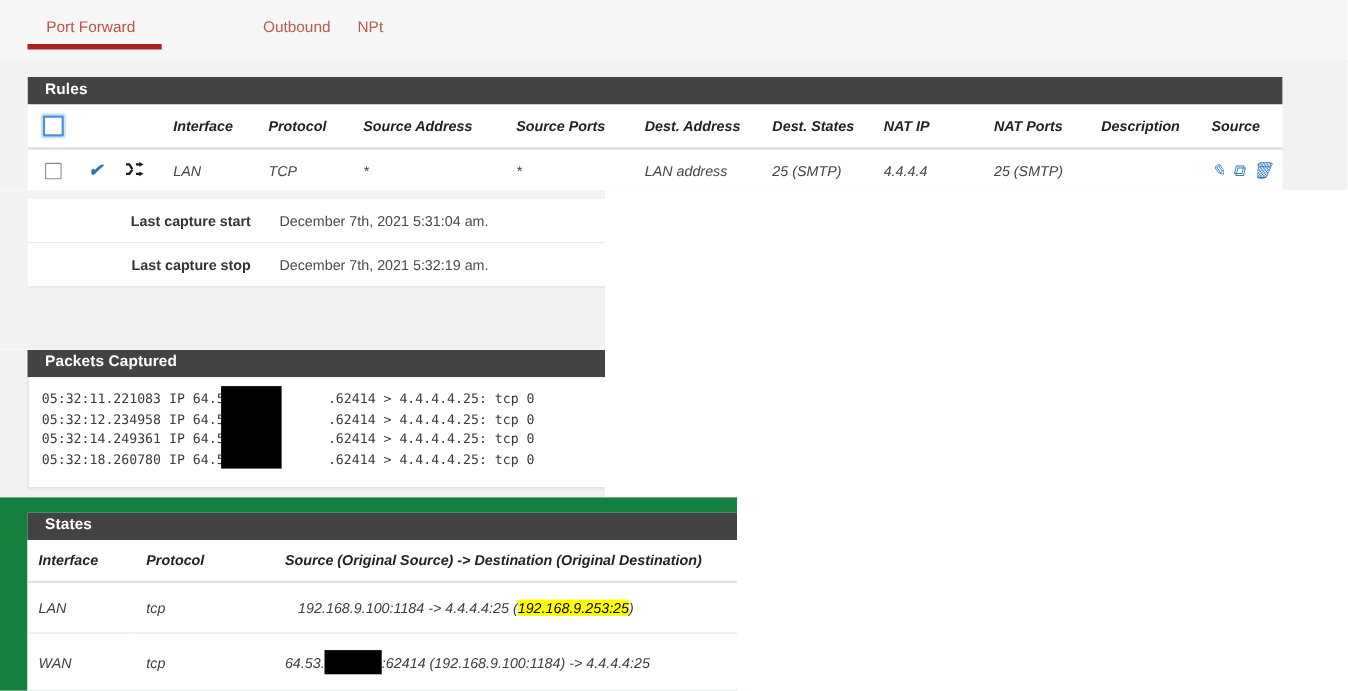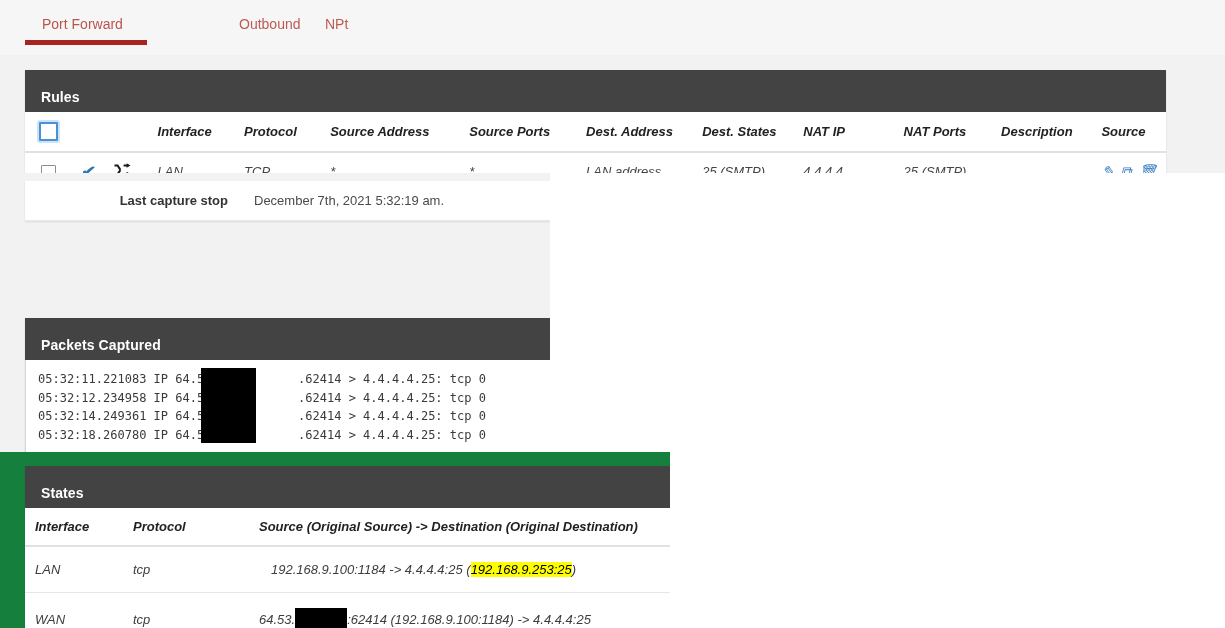--- a/index.html
+++ b/index.html
@@ -16,21 +16,21 @@
     overflow: hidden;
     position: relative;
   }
 
   
   .panel-head {
     background: #434343;
     color: #ffffff;
     font-weight: bold;
     font-size: 14px;
-    padding: 19px 0 7px 16px;
+    padding: 2px 0 7px 16px;
     letter-spacing: .1px;
   }
   .tbl {
     border-collapse: collapse;
     width: 100%;
     background: #ffffff;
     font-style: italic;
   }
   .tbl th {
     font-size: 13px;
@@ -301,20 +301,24 @@
     </table>
   </div>
 </div>
 
 <div id="capture-section">
   <div id="capture-clip">
     <div id="capture-panel">
       <table>
         <tbody>
           <tr>
+            <td class="cap-label">Last capture start</td>
+            <td class="cap-val">December 7th, 2021 5:31:04 am.</td>
+          </tr>
+          <tr>
             <td class="cap-label">Last capture stop</td>
             <td class="cap-val">December 7th, 2021 5:32:19 am.</td>
           </tr>
         </tbody>
       </table>
     </div>
   </div>
 
 </div>
 

